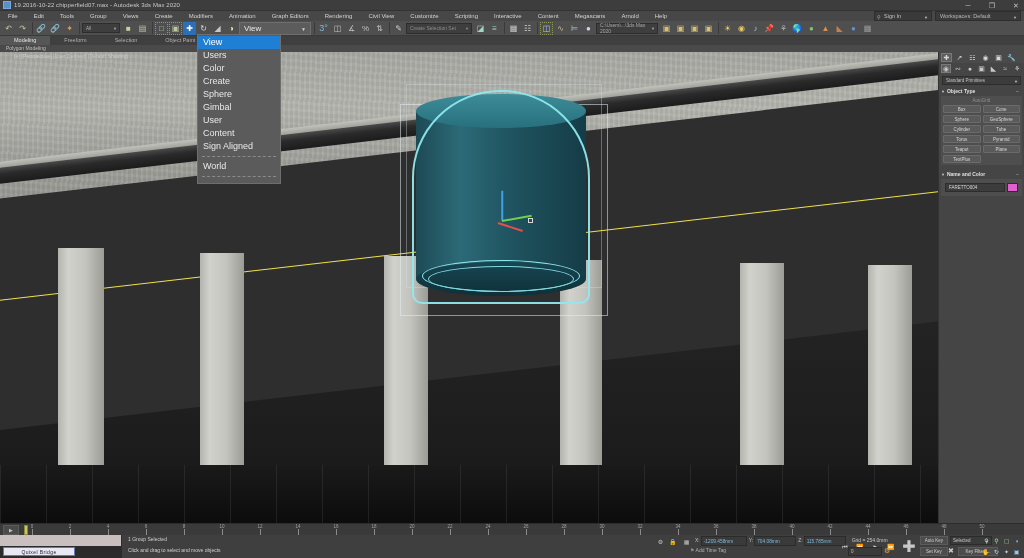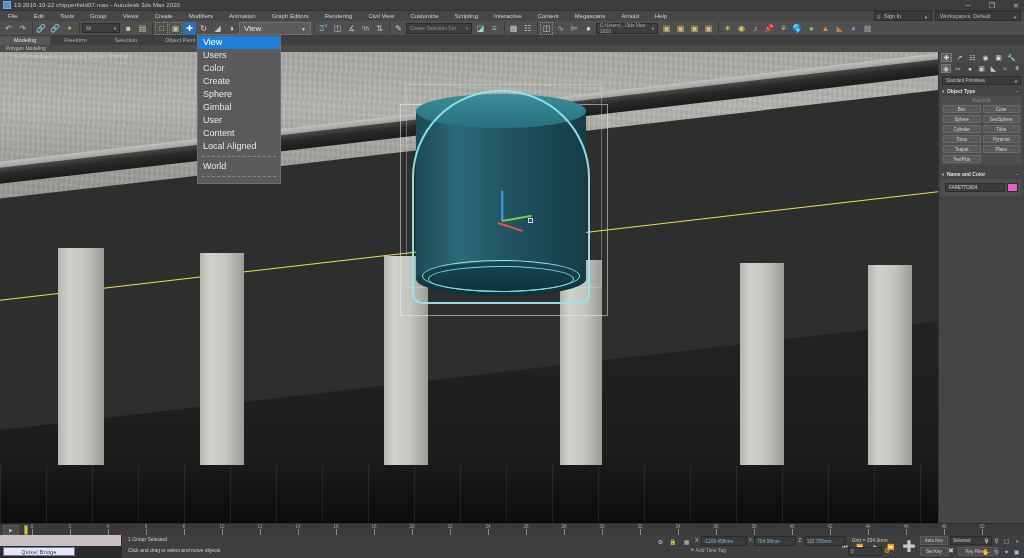--- a/index.html
+++ b/index.html
@@ -718,19 +718,19 @@
 
   <div class="dropdown">
     <div class="dd-item sel">View</div>
     <div class="dd-item">Users</div>
     <div class="dd-item">Color</div>
     <div class="dd-item">Create</div>
     <div class="dd-item">Sphere</div>
     <div class="dd-item">Gimbal</div>
     <div class="dd-item">User</div>
     <div class="dd-item">Content</div>
-    <div class="dd-item">Local Aligned</div>
+    <div class="dd-item">Sign Aligned</div>
     <div class="dd-sep"></div>
     <div class="dd-item">World</div>
     <div class="dd-sep"></div>
   </div>
 
 </div>
 
 </body></html>

